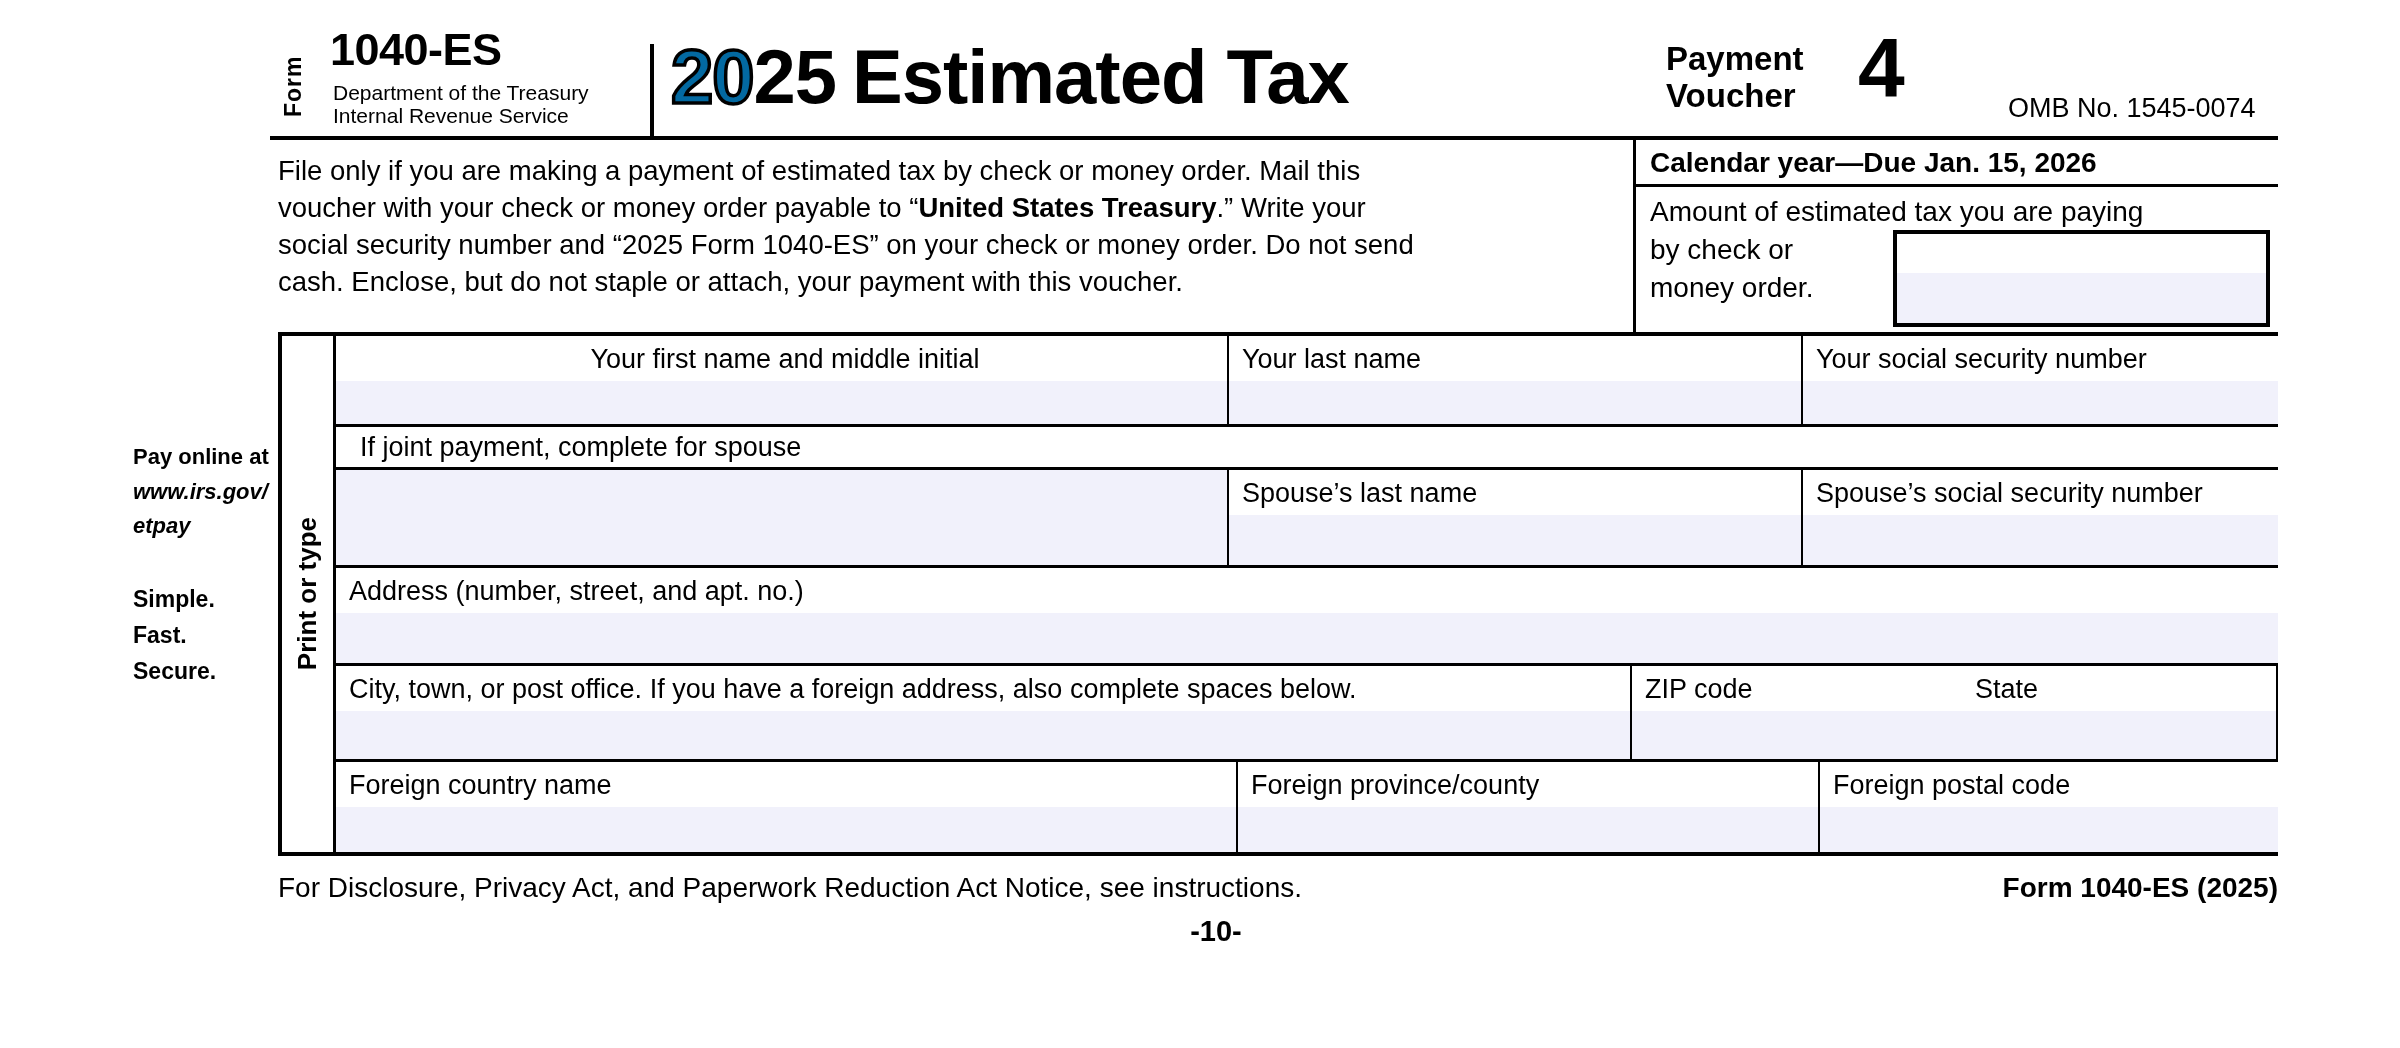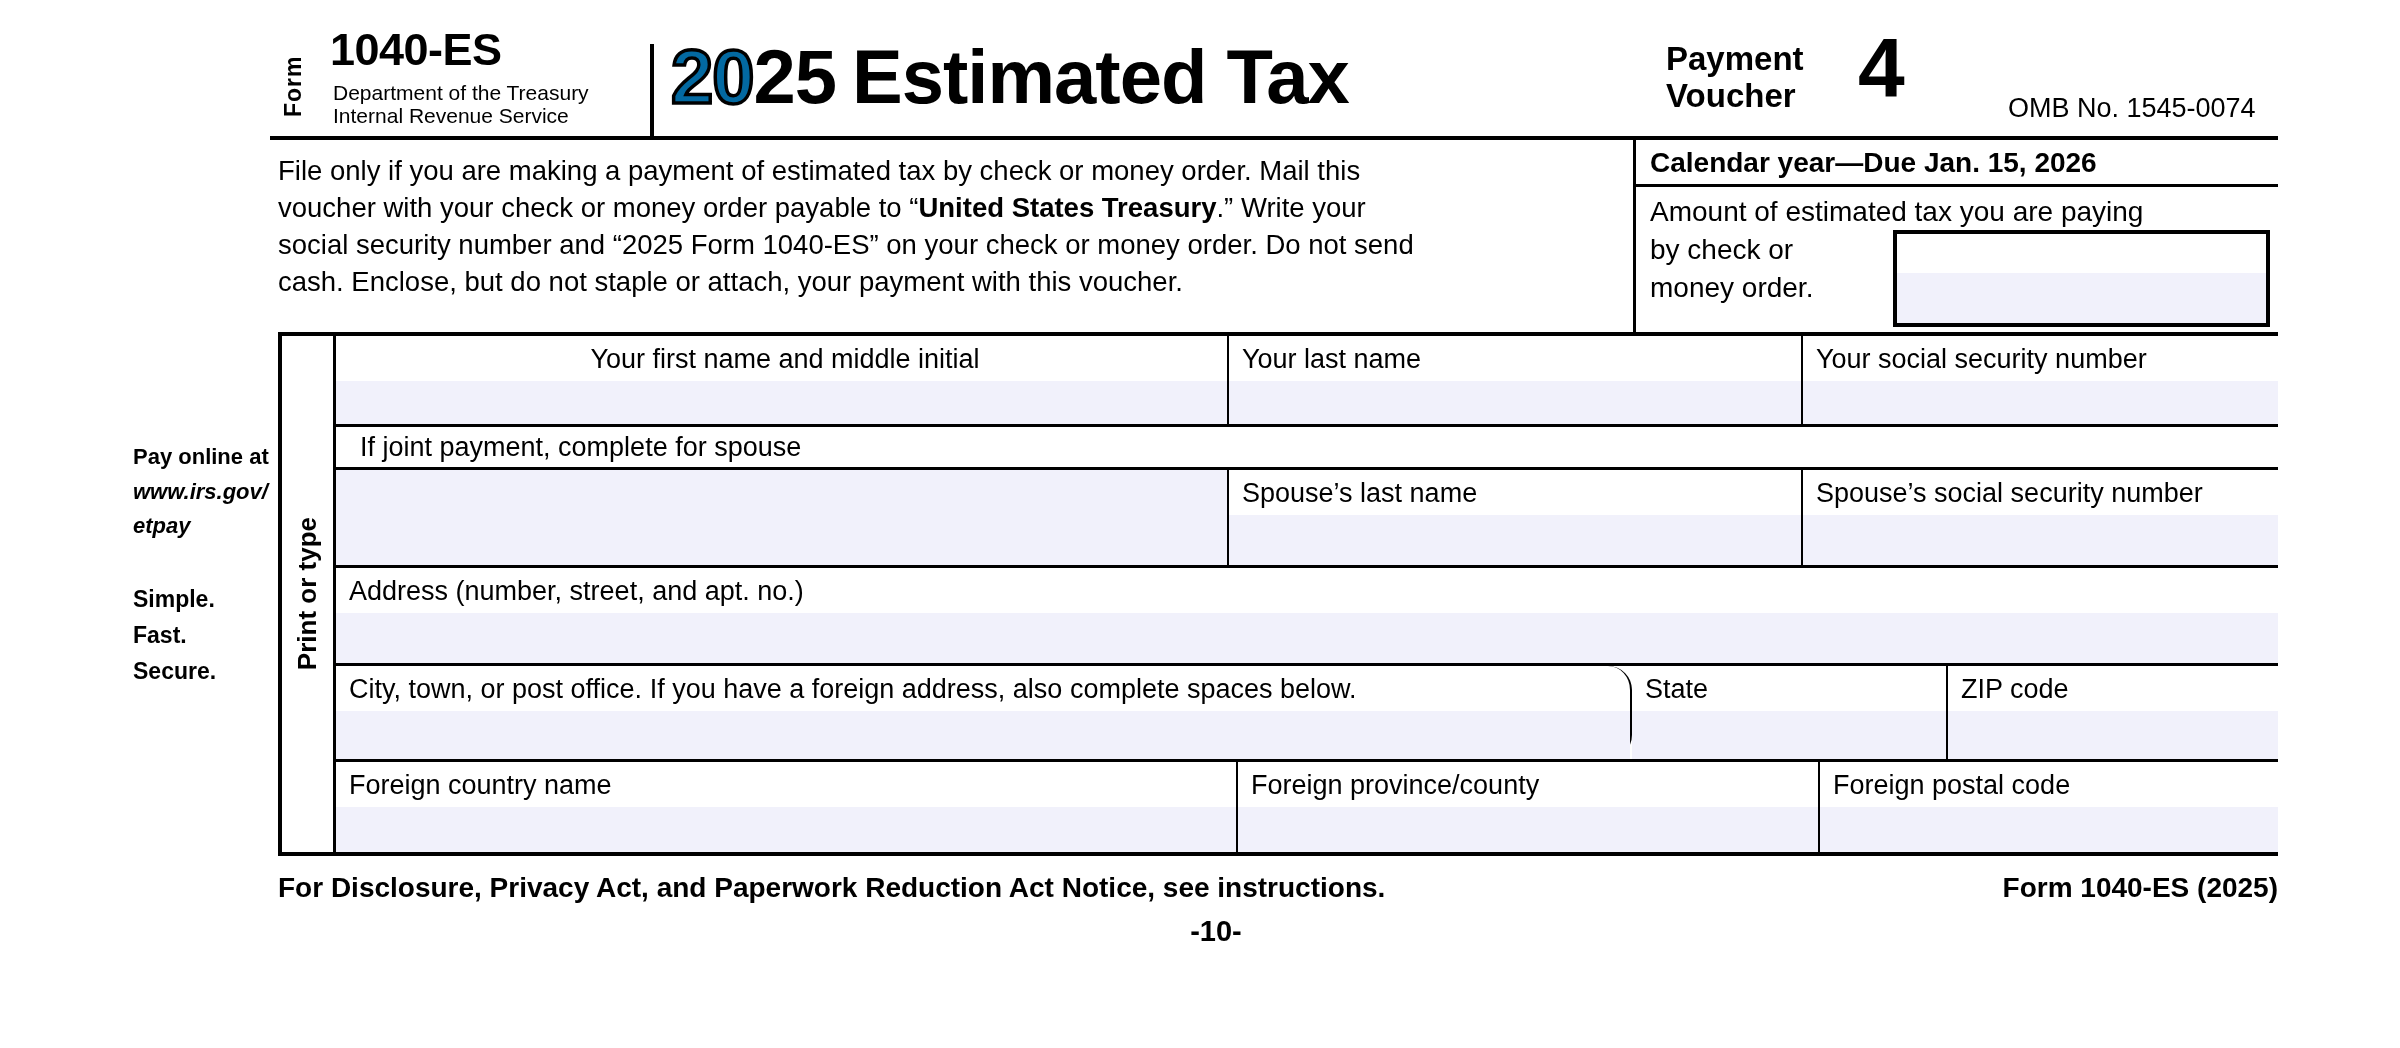--- a/index.html
+++ b/index.html
@@ -78,27 +78,27 @@
   .r-spouse { flex: 0 0 98px; }
   .r-addr   { flex: 0 0 98px; }
   .r-city   { flex: 0 0 96px; }
   .r-foreign{ flex: 1 1 auto; border-bottom: none; }
   .cell { display: flex; flex-direction: column; border-right: 2px solid #000; min-width: 0; }
   .cell.last { border-right: none; flex: 1 1 auto; }
   .cell-label { flex: 0 0 45px; padding: 8px 6px 0 13px; font-size: 27px; white-space: nowrap; overflow: hidden; }
   .cell-input { flex: 1 1 auto; background: #f1f1fb; font-size: 27px; padding: 2px 13px; }
   .w-name1  { flex: 0 0 893px; text-align: center; }
   .w-name2  { flex: 0 0 574px; }
-  .w-city   { flex: 0 0 1296px; border-radius: 24px; }
+  .w-city   { flex: 0 0 1296px; }
   .w-state  { flex: 0 0 316px; }
   .w-country{ flex: 0 0 902px; }
   .w-prov   { flex: 0 0 582px; }
 
   
-  .disclosure { left: 278px; top: 872px; font-size: 28px; font-weight: 700; }
+  .disclosure { left: 278px; top: 872px; font-size: 28px; font-weight: 400; }
   .form-ref { right: 122px; top: 872px; font-size: 28px; font-weight: 700; }
   .page-num { left: 16px; top: 915px; width: 2400px; text-align: center; font-size: 29px; font-weight: 700; }
 </style>
 </head>
 <body>
 
 <div class="page">
 
   <div class="abs form-vert">Form</div>
   <div class="abs form-number">1040-ES</div>
@@ -180,26 +180,26 @@
           <div class="cell-label">Address (number, street, and apt. no.)</div>
           <div class="cell-input"></div>
         </div>
       </div>
 
       <div class="row r-city">
         <div class="cell w-city">
           <div class="cell-label">City, town, or post office. If you have a foreign address, also complete spaces below.</div>
           <div class="cell-input"></div>
         </div>
+        <div class="cell last">
+          <div class="cell-label">ZIP code</div>
+          <div class="cell-input"></div>
+        </div>
         <div class="cell w-state">
           <div class="cell-label">State</div>
-          <div class="cell-input"></div>
-        </div>
-        <div class="cell last">
-          <div class="cell-label">ZIP code</div>
           <div class="cell-input"></div>
         </div>
       </div>
 
       <div class="row r-foreign">
         <div class="cell w-country">
           <div class="cell-label">Foreign country name</div>
           <div class="cell-input"></div>
         </div>
         <div class="cell w-prov">

